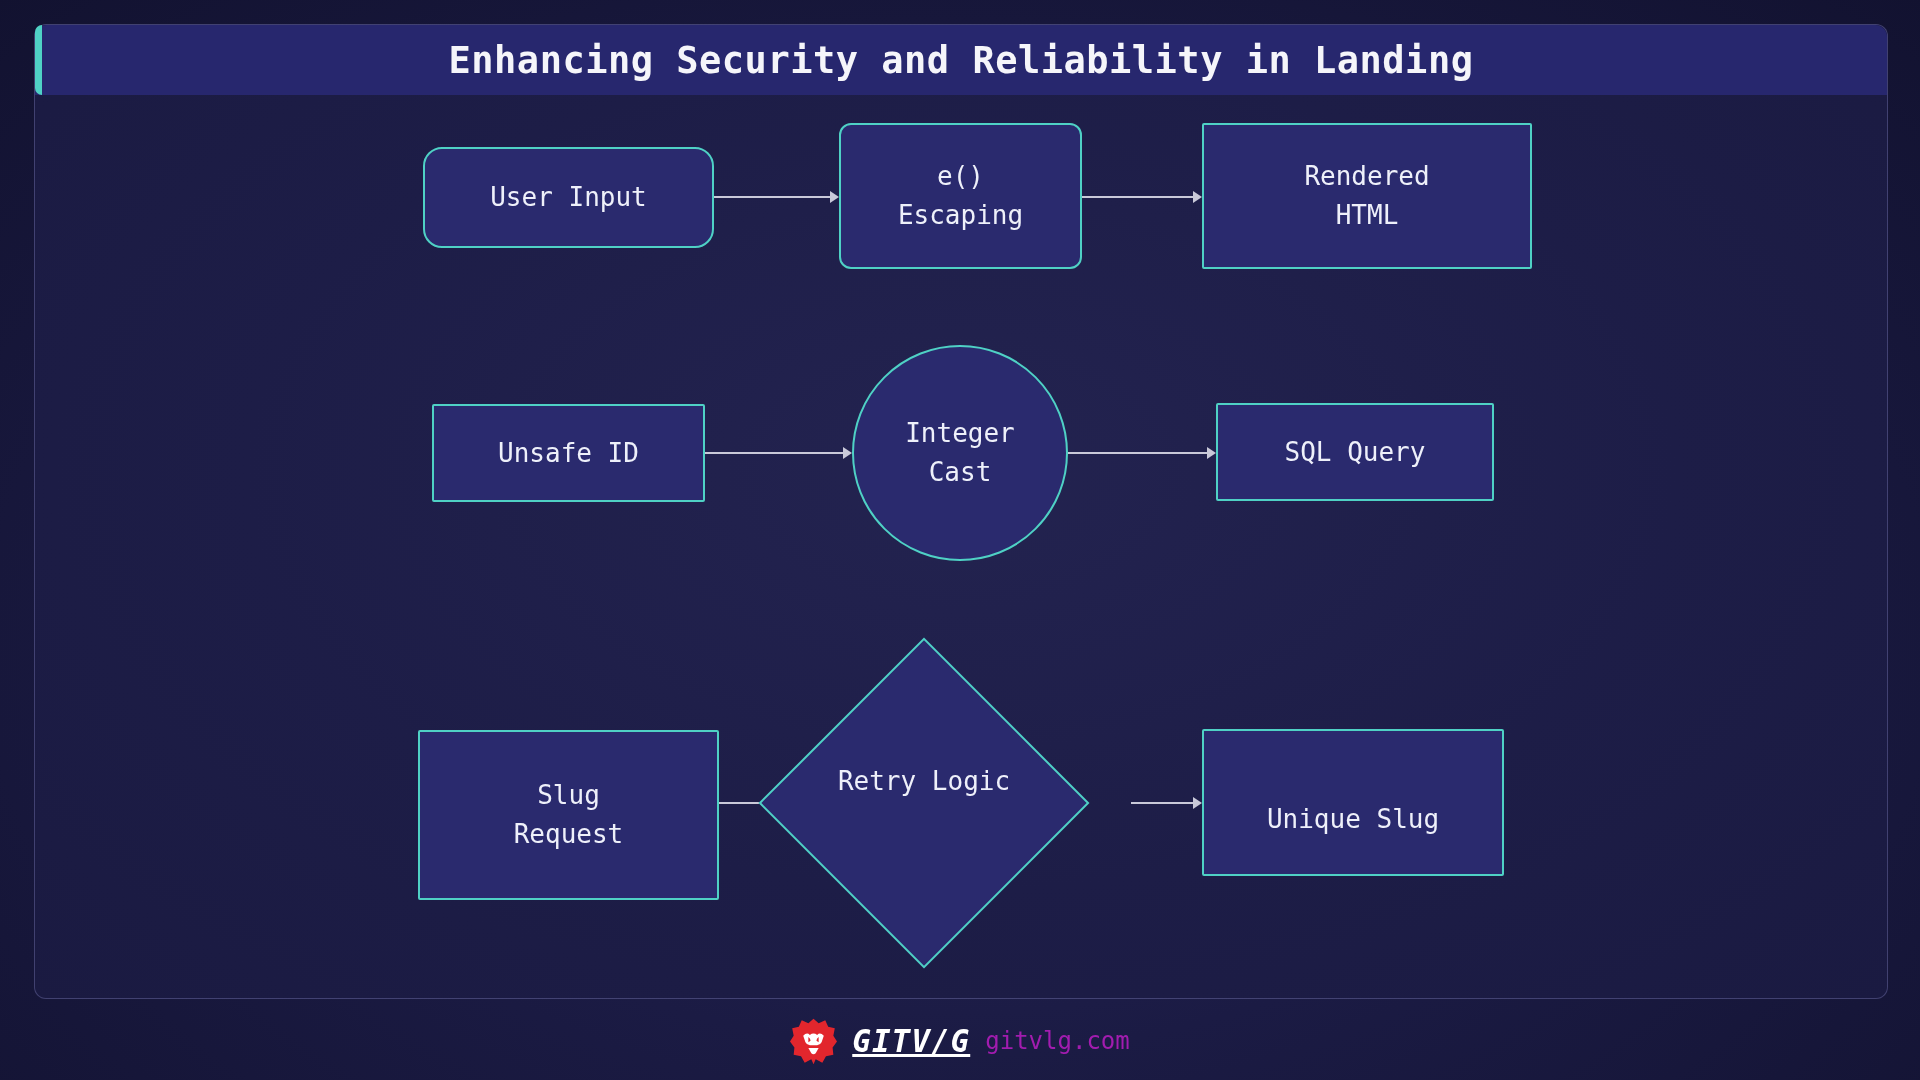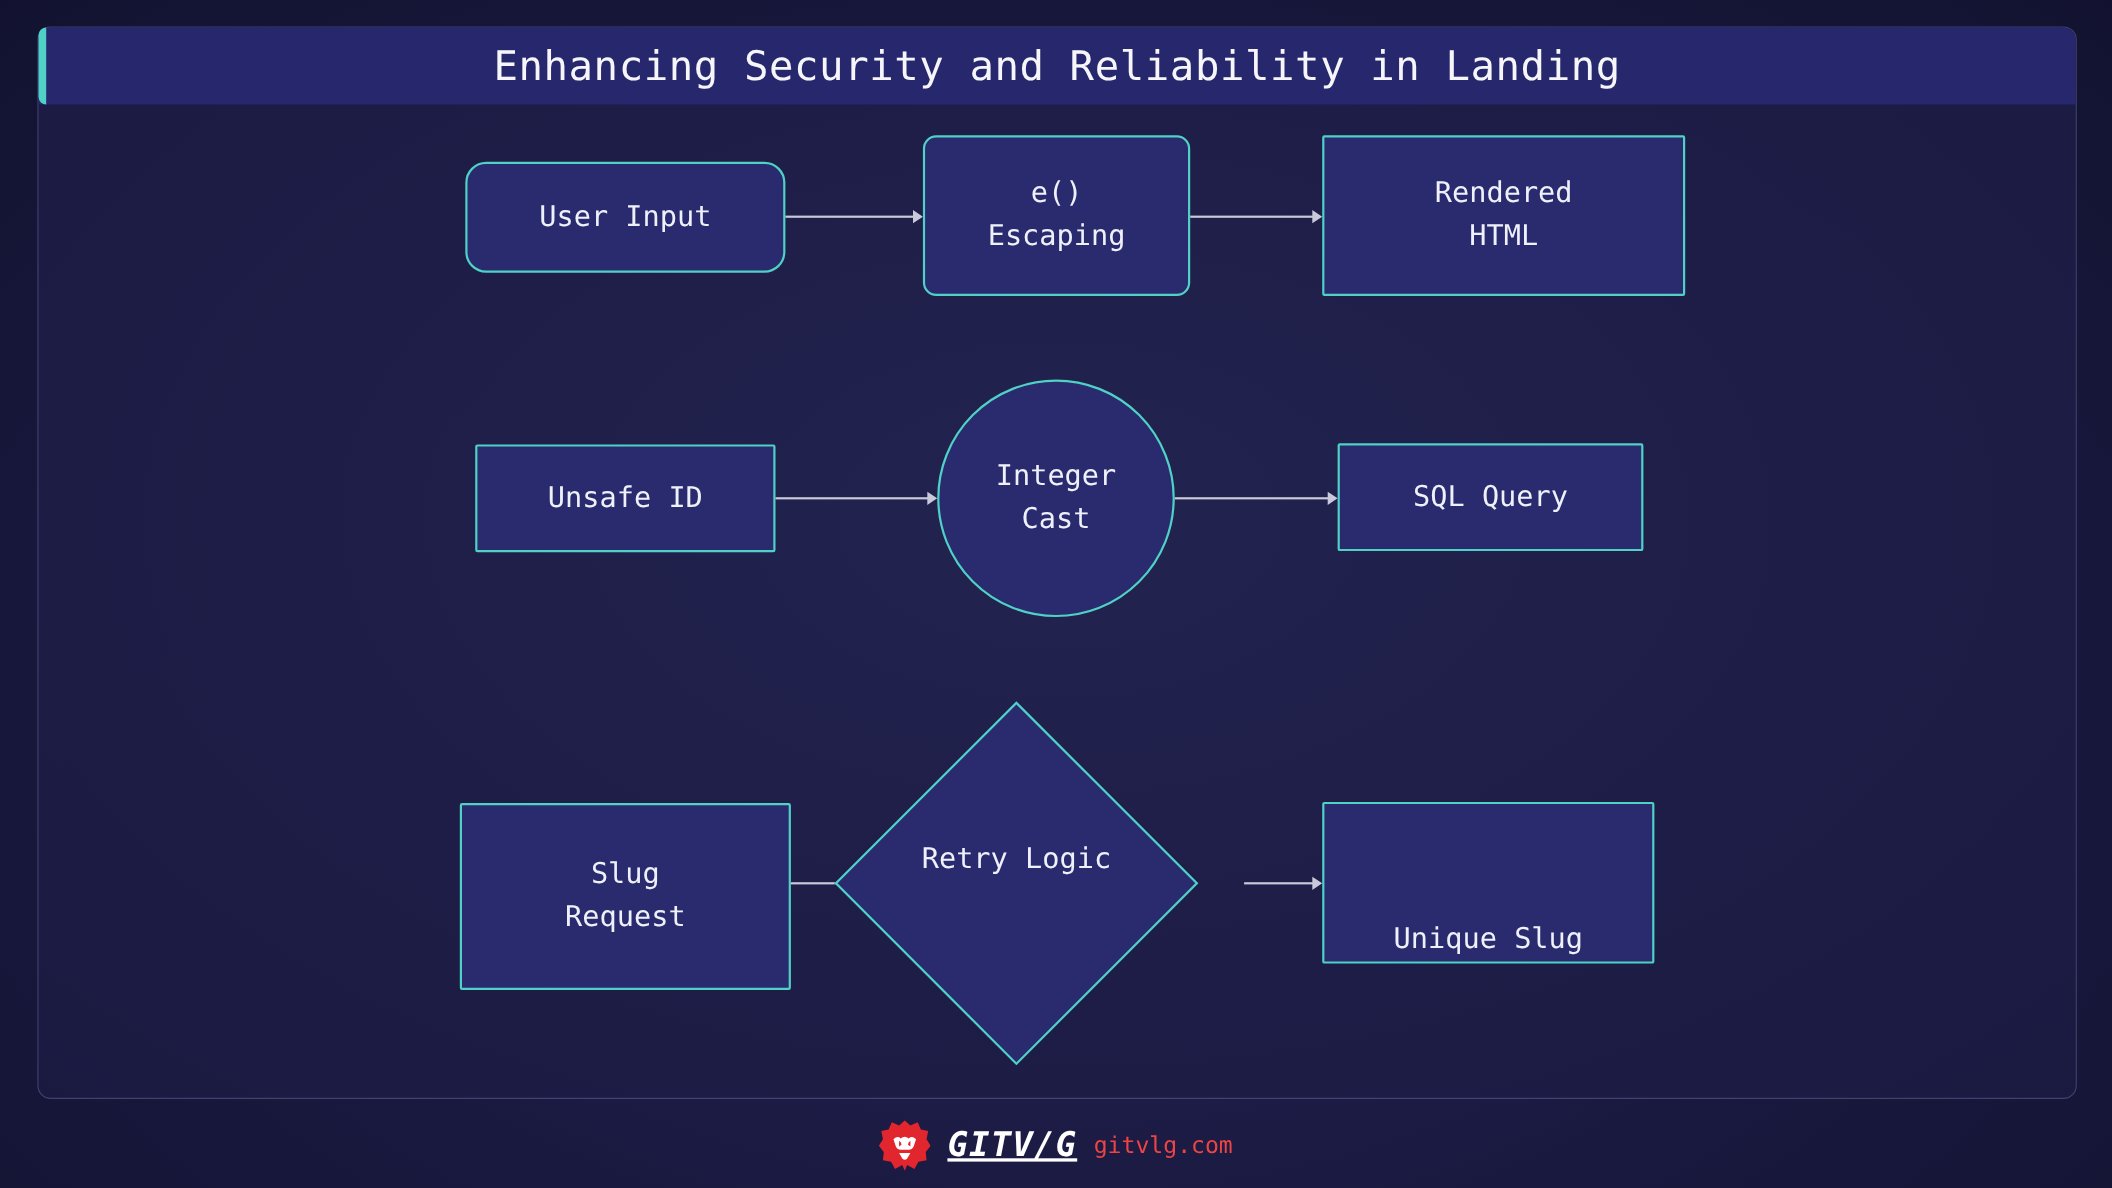--- a/index.html
+++ b/index.html
@@ -23,37 +23,37 @@
     background: var(--header-fill, #27276e);
     border-radius: 12px 12px 0 0;
     display: flex; align-items: center; justify-content: center;
   }
   .titlebar .accent {
     position: absolute; left: 0; top: 0; bottom: 0; width: 7px;
     background: var(--accent-teal, #4fd1c5);
     border-radius: 12px 0 0 12px;
   }
   .titlebar h1 {
-    margin: 0; color: #f5f5fa; font-size: 37px; font-weight: normal;
+    margin: 0; color: #f5f5fa; font-size: 37px; font-weight: bold;
     letter-spacing: 0.5px; font-family: "DejaVu Sans Mono", monospace;
   }
 
   
   .node {
     position: absolute; box-sizing: border-box;
     background: var(--node-fill, #2a2a6e);
     border: 2px solid var(--accent-teal, #4fd1c5);
     color: #eef0fa; font-size: 26px; line-height: 1.5;
     display: flex; align-items: center; justify-content: center;
     text-align: center; white-space: pre-line;
     border-radius: 2px;
   }
   .node.rounded { border-radius: 12px; }
   .node.circle  { border-radius: 50%; }
-  .node.top-text { align-items: flex-end; padding-top: 33px; }
+  .node.top-text { align-items: center; padding-top: 33px; }
 
   
   .n-user-input { left: 388px; top: 122px; width: 291px; height: 101px; border-radius: 19px; }
   .n-escaping   { left: 804px; top:  98px; width: 243px; height: 146px; }
   .n-rendered   { left: 1167px; top: 98px; width: 330px; height: 146px; }
   .n-unsafe     { left: 397px; top: 379px; width: 273px; height:  98px; }
   .n-int-cast   { left: 817px; top: 320px; width: 216px; height: 216px; }
   .n-sql        { left: 1181px; top: 378px; width: 278px; height: 98px; }
   .n-slug-req   { left: 383px; top: 705px; width: 301px; height: 170px; }
   .n-unique     { left: 1167px; top: 704px; width: 302px; height: 147px; }
@@ -90,21 +90,21 @@
   .footer {
     position: absolute; left: 0; right: 0; top: 1002px; height: 78px;
     display: flex; align-items: center; justify-content: center; gap: 15px;
   }
   .footer .logo { width: 47px; height: 47px; display: inline-flex; }
   .footer .brand {
     color: #ffffff; font-size: 31px; font-weight: bold; font-style: italic;
     letter-spacing: 1px;
     text-decoration: underline;
   }
-  .footer .site { color: #ef4444; font-size: 21px; }
+  .footer .site { color: #a21caf; font-size: 24px; }
 </style>
 </head>
 <body>
 
 <div class="card">
 
   <header class="titlebar">
     <span class="accent"></span>
     <h1>Enhancing Security and Reliability in Landing</h1>
   </header>

